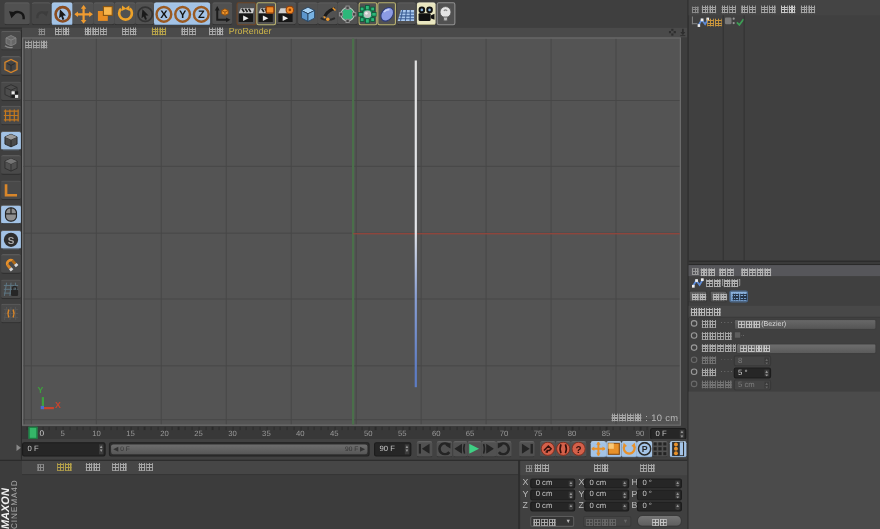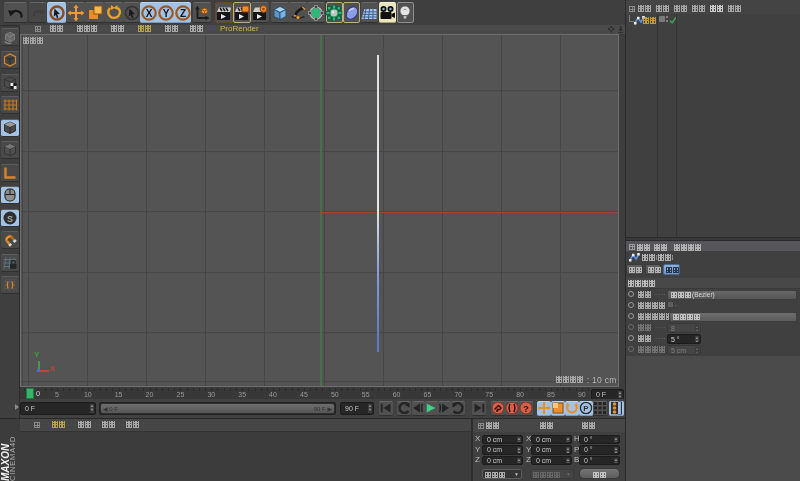--- a/index.html
+++ b/index.html
@@ -328,21 +328,21 @@
 </div>
 
 <div class="abs" id="vpmenu" style="left:20px;top:25px;width:605px;height:9px;background:#4a4a4a;color:#bdbdbd">
  <div class="abs" style="left:15px;top:1px;width:6px;height:6px;background:repeating-linear-gradient(0deg,#8a8a8a 0 1px,transparent 1px 2.5px),repeating-linear-gradient(90deg,#8a8a8a 0 1px,transparent 1px 2.5px)"></div>
  <div class="abs" style="left:30px;top:0px"><span class="zh"></span><span class="zh"></span></div>
  <div class="abs" style="left:57px;top:0px"><span class="zh"></span><span class="zh"></span><span class="zh"></span></div>
  <div class="abs" style="left:91px;top:0px"><span class="zh"></span><span class="zh"></span></div>
  <div class="abs" style="left:118px;top:0px;color:#cdb54a"><span class="zh"></span><span class="zh"></span></div>
  <div class="abs" style="left:145px;top:0px"><span class="zh"></span><span class="zh"></span></div>
  <div class="abs" style="left:170px;top:0px"><span class="zh"></span><span class="zh"></span></div>
- <div class="abs" style="left:200px;top:0px;color:#cdb54a;font-size:8px;line-height:8px">ProRender</div>
+ <div class="abs" style="left:188px;top:0px;color:#cdb54a;font-size:8px;line-height:8px">ProRender</div>
 
  <svg class="abs" style="left:588px;top:1px" width="34" height="7" viewBox="0 0 34 7">
       <g fill="#2e2e2e">
         <rect x="2.2" y="0" width="2" height="2"></rect>
         <rect x="0" y="2.2" width="2" height="2"></rect>
         <rect x="4.4" y="2.2" width="2" height="2"></rect>
         <rect x="2.2" y="4.4" width="2" height="2"></rect>
       </g>
       <g fill="#2e2e2e">
         <rect x="12" y="0" width="1.6" height="4"></rect>

